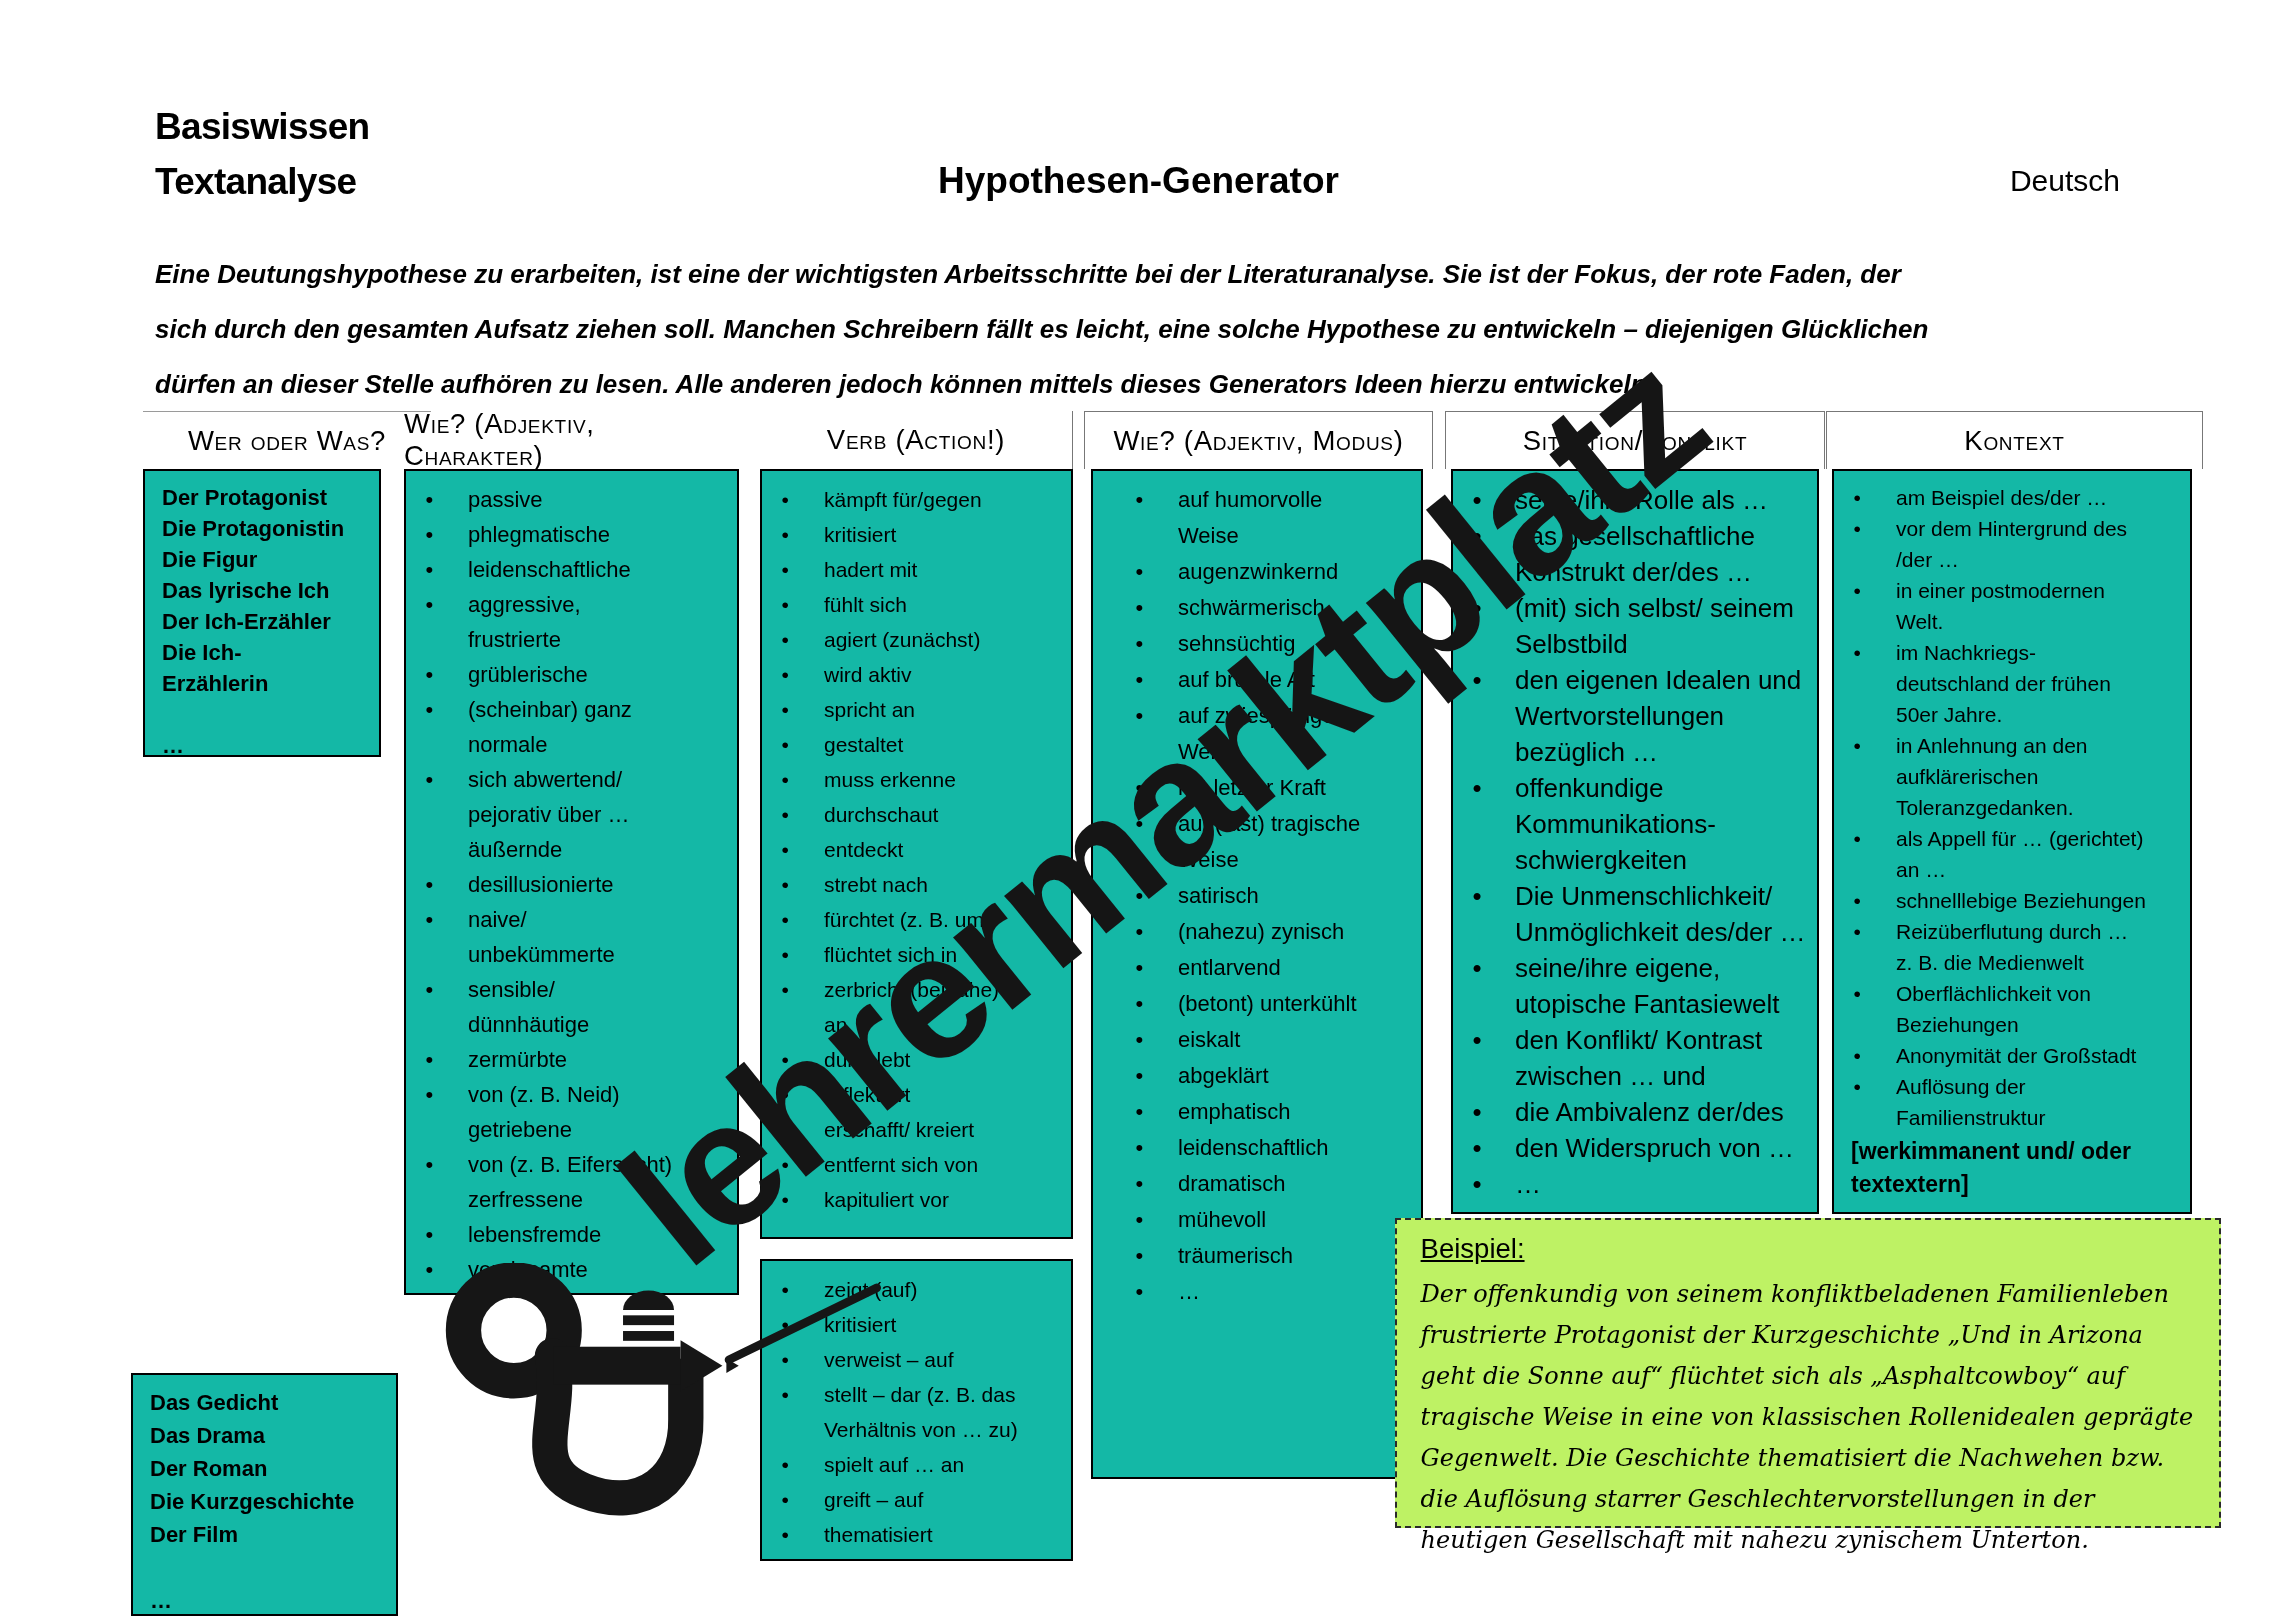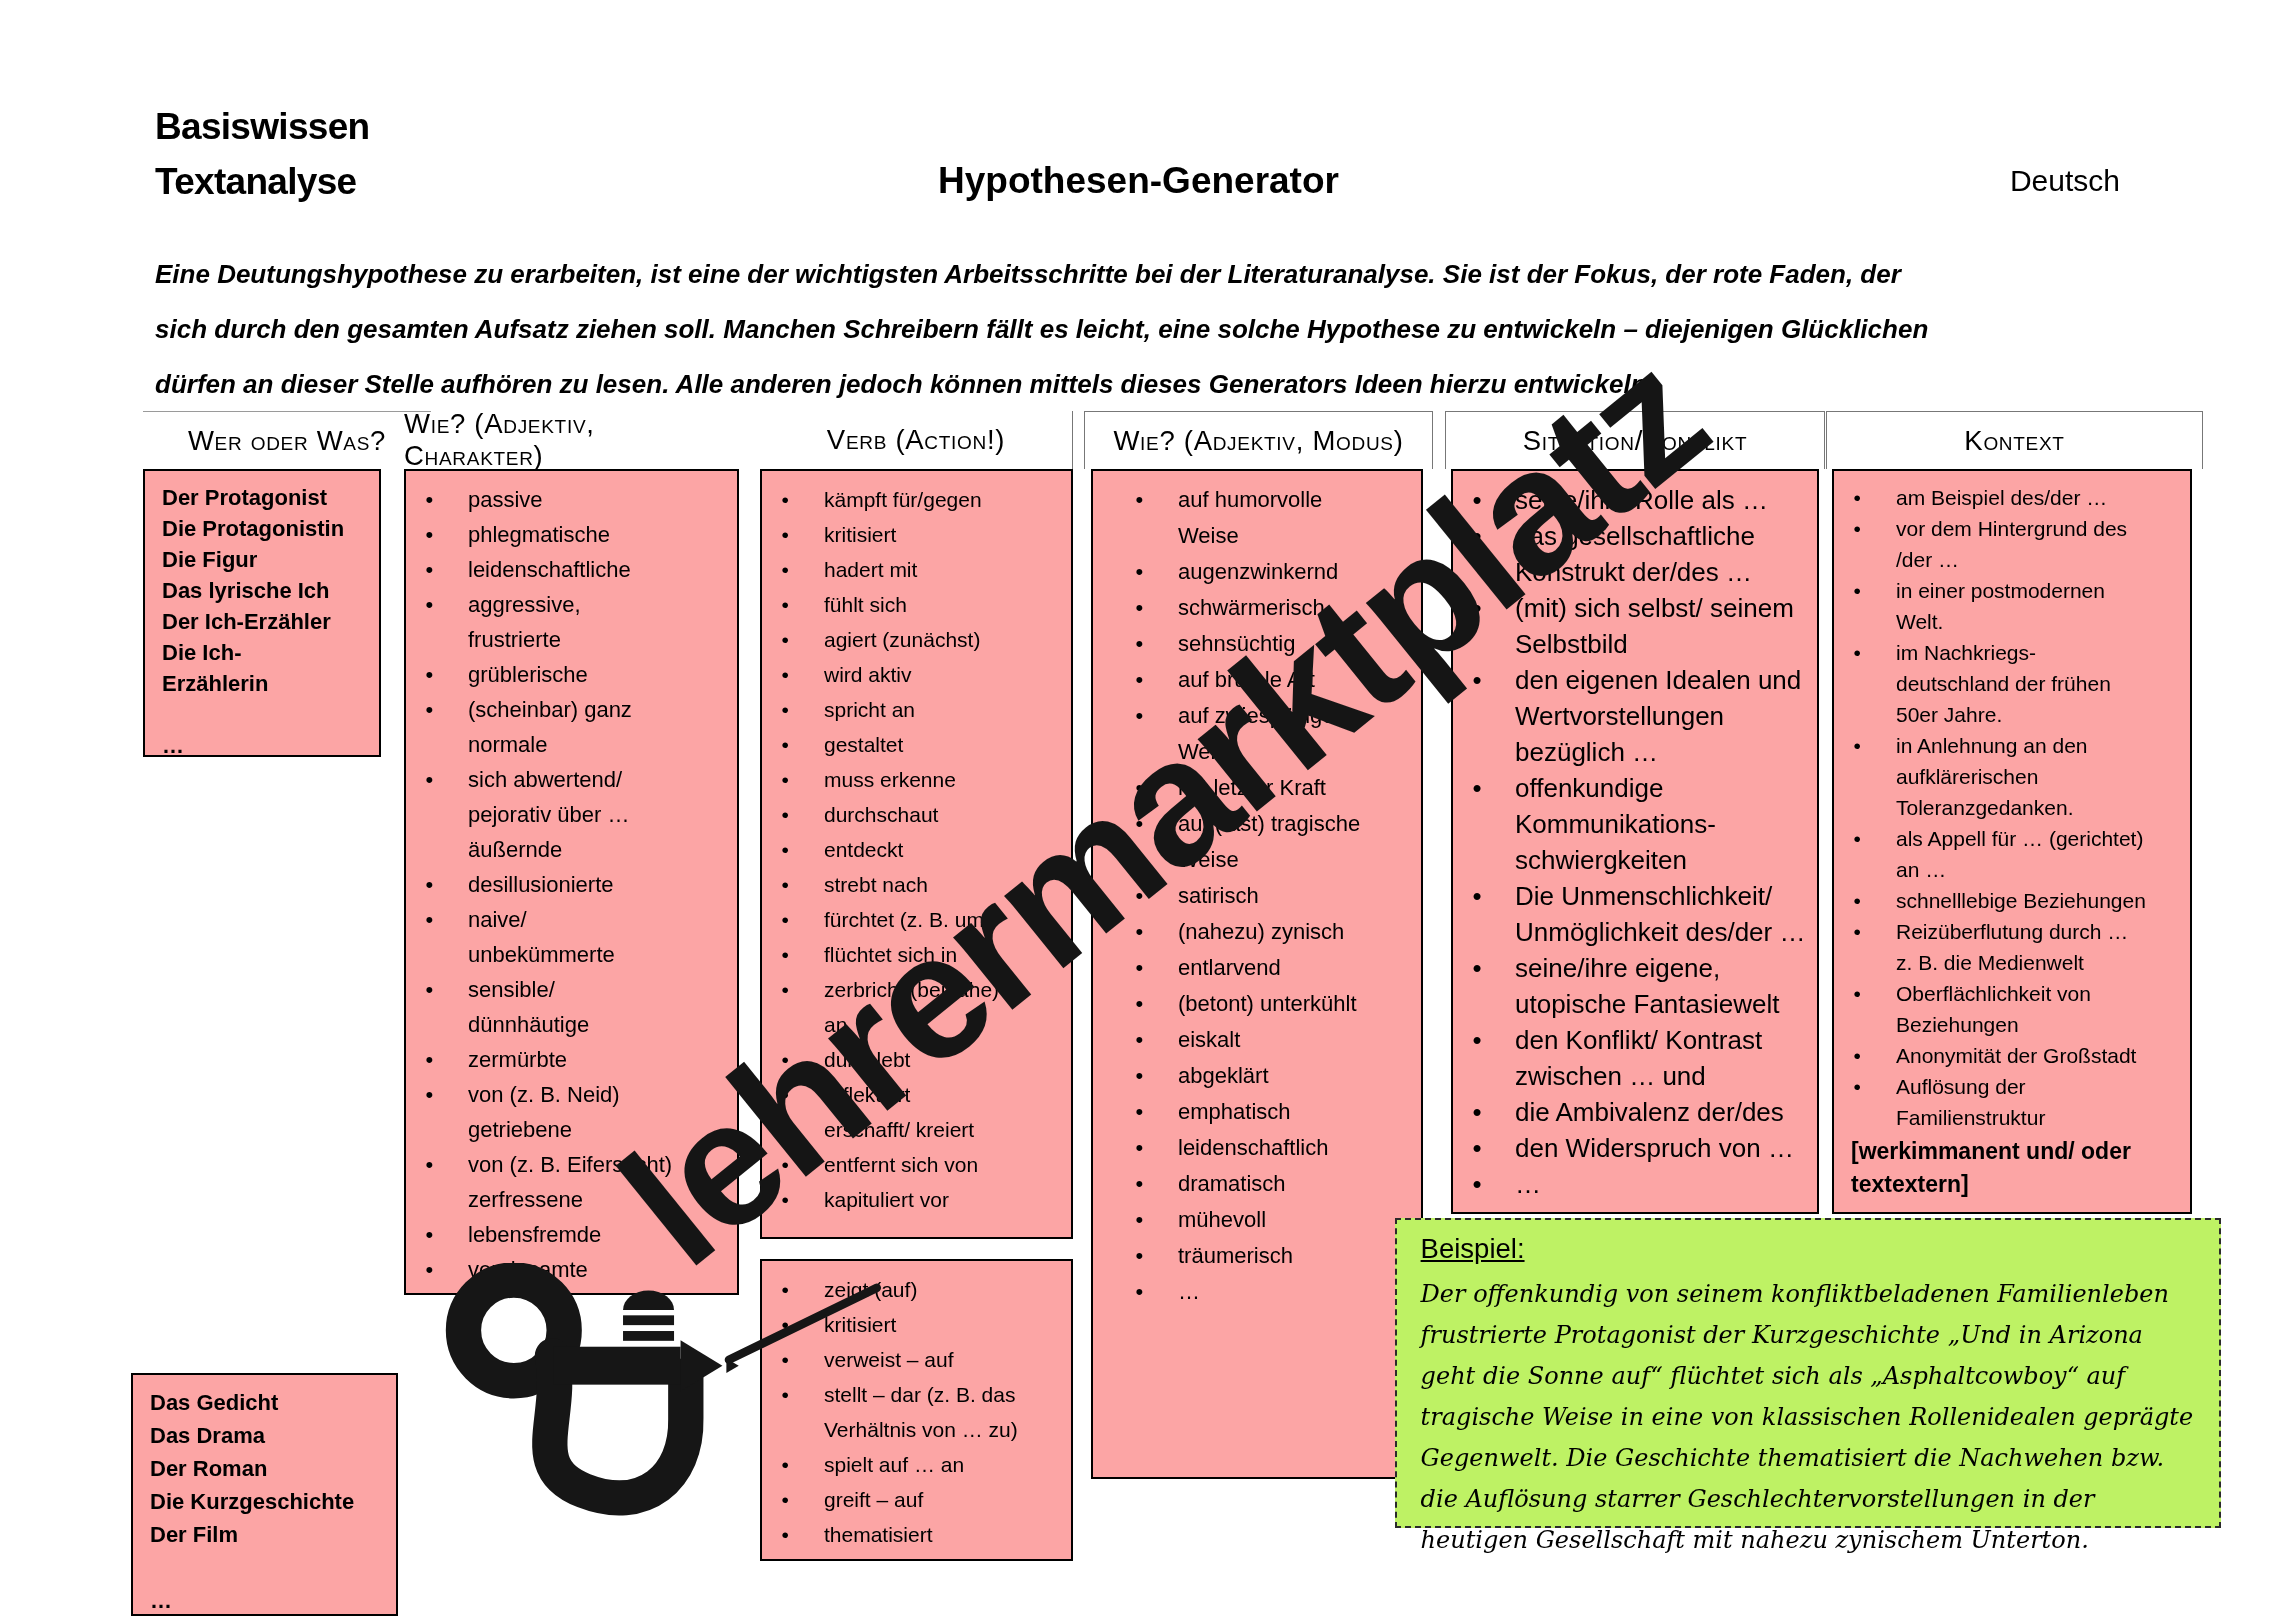--- a/index.html
+++ b/index.html
@@ -17,21 +17,21 @@
   .hdr{position:absolute;top:411px;height:58px;box-sizing:border-box;display:flex;
        align-items:center;justify-content:center;font-variant:small-caps;
        font-size:27.5px;letter-spacing:0.7px;}
   #h-who{left:143px;width:288px;border-top:1.3px solid #9a9a9a;}
   #h-char{left:404px;width:335px;}
   #h-verb{left:760px;width:313px;border-right:1.3px solid #777;}
   #h-modus{left:1084px;width:349px;border:1.3px solid #777;border-bottom:none;}
   #h-situation{left:1445px;width:380px;border:1.3px solid #777;border-bottom:none;}
   #h-kontext{left:1826px;width:377px;border:1.3px solid #777;border-bottom:none;}
   
-  .box{position:absolute;border:2.6px solid #000;background:#fca5a5;box-sizing:border-box;overflow:hidden;}
+  .box{position:absolute;border:2.6px solid #000;background:#14b8a6;box-sizing:border-box;overflow:hidden;}
   #box-who{left:143px;top:469px;width:238px;height:288px;}
   #box-char{left:404px;top:469px;width:335px;height:826px;}
   #box-verb1{left:760px;top:469px;width:313px;height:770px;}
   #box-verb2{left:760px;top:1259px;width:313px;height:302px;}
   #box-modus{left:1091px;top:469px;width:332px;height:1010px;padding-left:23px;}
   #box-situation{left:1451px;top:469px;width:368px;height:745px;}
   #box-kontext{left:1832px;top:469px;width:360px;height:745px;}
   #box-genres{left:131px;top:1373px;width:267px;height:243px;}
   
   ul{list-style:none;margin:0;padding:10.5px 6.5px 0 0;}

